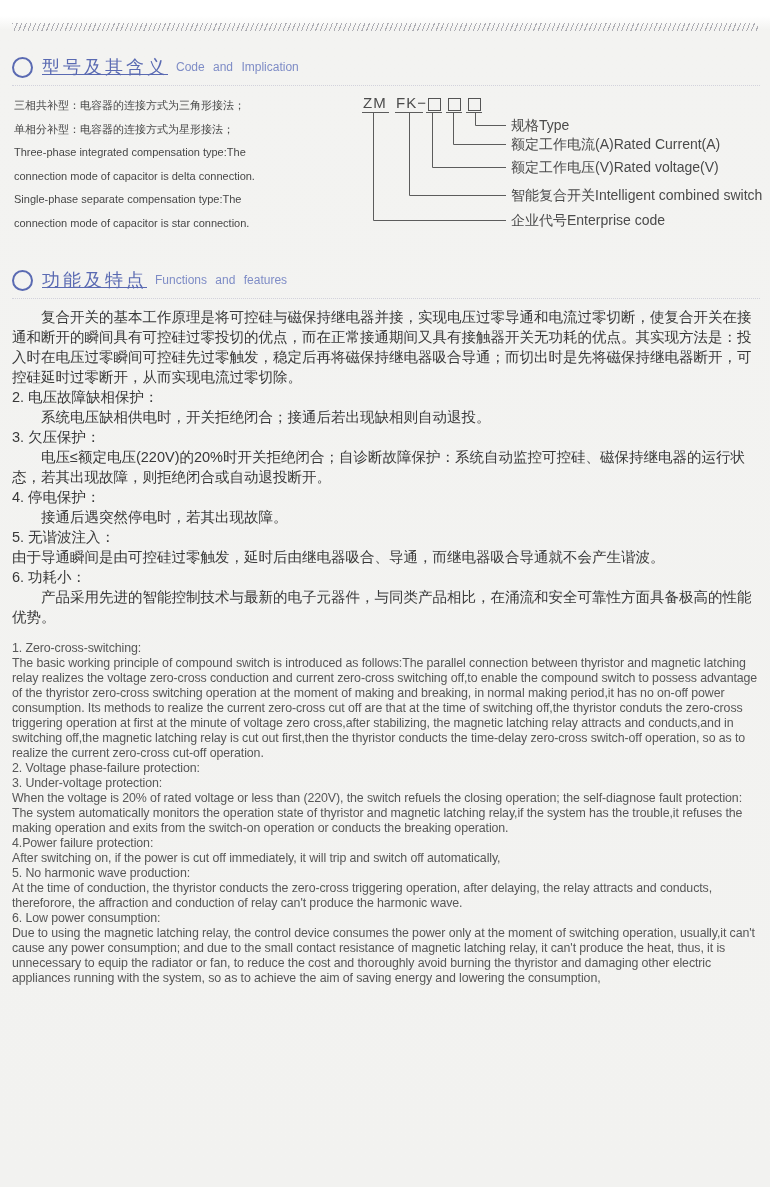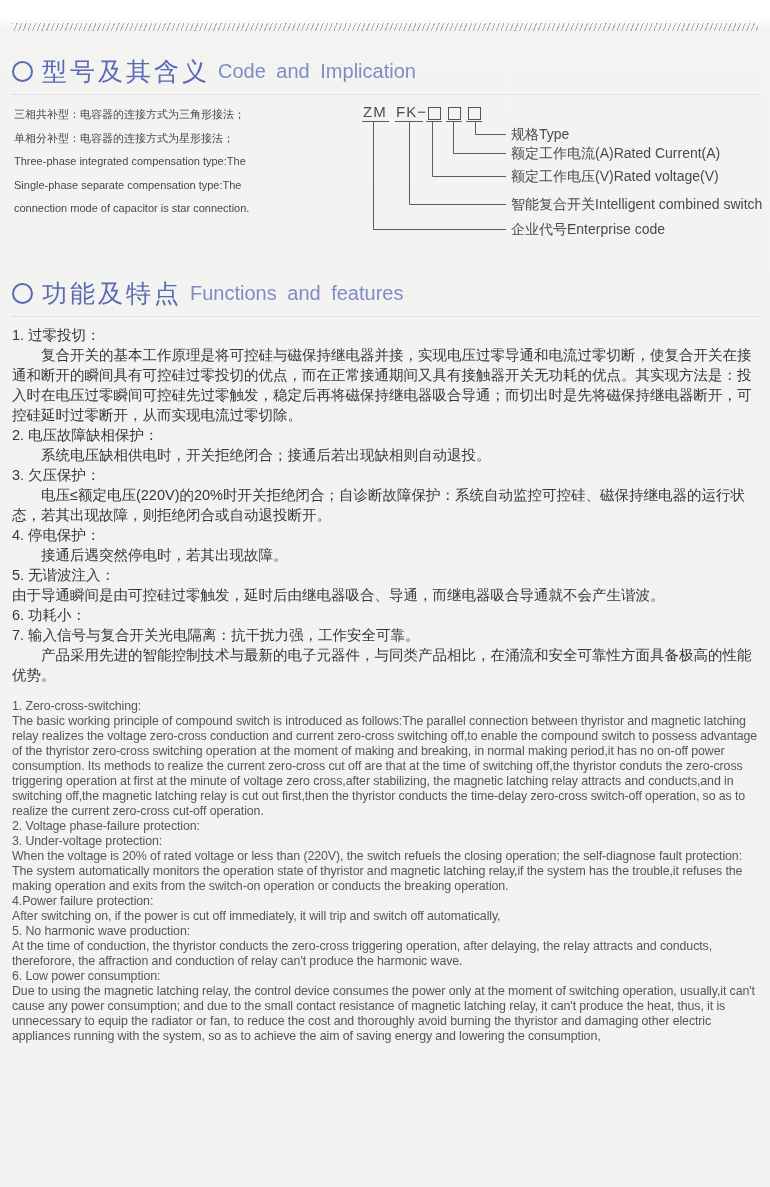--- a/index.html
+++ b/index.html
@@ -26,22 +26,22 @@
   .sec-head{
     display:flex;align-items:center;
     margin-top:24px;padding-bottom:6px;
     border-bottom:1px dotted #d2d2dc;
   }
   .circle-icon{
     width:17px;height:17px;flex:0 0 17px;
     border:2px solid #5a6ab2;border-radius:50%;
     margin-right:9px;background:transparent;
   }
-  .sec-cn{font-size:25px;color:#5a6ab2;letter-spacing:3px;}
-  .sec-en{font-size:20px;color:#7e8cc6;margin-left:8px;word-spacing:5px;}
+  .sec-cn{font-size:18px;color:#5a6ab2;letter-spacing:3px;text-decoration:underline;}
+  .sec-en{font-size:12px;color:#7e8cc6;margin-left:8px;word-spacing:5px;}
   
   .model-content{position:relative;height:152px;margin-top:6px;}
   .intro{position:absolute;left:2px;top:2px;width:345px;}
   .intro-line{font-size:11px;line-height:23.5px;color:#474747;white-space:nowrap;}
   .diagram{position:absolute;left:341px;top:0;width:407px;height:152px;}
   .code-part{position:absolute;top:2px;font-size:15px;color:#4c4c4c;letter-spacing:1px;}
   #code-prefix{left:10px;}
   #code-series{left:43px;}
   .code-box{
     position:absolute;top:6px;width:11px;height:11px;
@@ -78,20 +78,21 @@
       <span class="circle-icon"></span>
       <span class="sec-cn">型号及其含义</span>
       <span class="sec-en">Code  and  Implication</span>
     </div>
 
     <div class="model-content">
       <div class="intro" id="intro">
           <div class="intro-line">三相共补型：电容器的连接方式为三角形接法；</div>
           <div class="intro-line">单相分补型：电容器的连接方式为星形接法；</div>
           <div class="intro-line">Three-phase integrated compensation type:The</div>
+          <div class="intro-line">connection mode of capacitor is delta connection.</div>
           <div class="intro-line">Single-phase separate compensation type:The</div>
           <div class="intro-line">connection mode of capacitor is star connection.</div>
         </div>
 
       <div class="diagram">
         <span class="code-part" id="code-prefix">ZM</span>
         <span class="code-part" id="code-series">FK−</span>
         <span class="code-box b1"></span>
         <span class="code-box b2"></span>
         <span class="code-box b3"></span>
@@ -124,21 +125,20 @@
 
   <div class="sec">
     <div class="sec-head">
       <span class="circle-icon"></span>
       <span class="sec-cn">功能及特点</span>
       <span class="sec-en">Functions  and  features</span>
     </div>
 
     <div class="cn-list" id="cn-list">
         <div class="cn-item">
-          <div class="cn-t">1. 过零投切：</div>
           <div class="cn-b indent">复合开关的基本工作原理是将可控硅与磁保持继电器并接，实现电压过零导通和电流过零切断，使复合开关在接通和断开的瞬间具有可控硅过零投切的优点，而在正常接通期间又具有接触器开关无功耗的优点。其实现方法是：投入时在电压过零瞬间可控硅先过零触发，稳定后再将磁保持继电器吸合导通；而切出时是先将磁保持继电器断开，可控硅延时过零断开，从而实现电流过零切除。</div>
         </div>
         <div class="cn-item">
           <div class="cn-t">2. 电压故障缺相保护：</div>
           <div class="cn-b indent">系统电压缺相供电时，开关拒绝闭合；接通后若出现缺相则自动退投。</div>
         </div>
         <div class="cn-item">
           <div class="cn-t">3. 欠压保护：</div>
           <div class="cn-b indent">电压≤额定电压(220V)的20%时开关拒绝闭合；自诊断故障保护：系统自动监控可控硅、磁保持继电器的运行状态，若其出现故障，则拒绝闭合或自动退投断开。</div>
         </div>
@@ -147,21 +147,20 @@
           <div class="cn-b indent">接通后遇突然停电时，若其出现故障。</div>
         </div>
         <div class="cn-item">
           <div class="cn-t">5. 无谐波注入：</div>
           <div class="cn-b">由于导通瞬间是由可控硅过零触发，延时后由继电器吸合、导通，而继电器吸合导通就不会产生谐波。</div>
         </div>
         <div class="cn-item">
           <div class="cn-t">6. 功耗小：</div>
         </div>
         <div class="cn-item">
-          <div class="cn-t">7. 输入信号与复合开关光电隔离：抗干扰力强，工作安全可靠。</div>
           <div class="cn-b indent">产品采用先进的智能控制技术与最新的电子元器件，与同类产品相比，在涌流和安全可靠性方面具备极高的性能优势。</div>
         </div>
       </div>
     <div class="en-list" id="en-list">
         <div class="en-item">
           <div class="en-t">1. Zero-cross-switching:</div>
           <div class="en-b">The basic working principle of compound switch is introduced as follows:The parallel connection  between thyristor and magnetic latching relay realizes the voltage zero-cross conduction and current  zero-cross switching off,to enable the compound switch to possess advantage of the thyristor zero-cross switching operation at the moment of making and breaking, in normal making period,it has no on-off power consumption. Its methods to realize the current zero-cross cut off are that at the time of  switching off,the thyristor conduts the zero-cross  triggering operation at first at the minute of  voltage zero cross,after stabilizing, the magnetic latching relay attracts and conducts,and in switching  off,the magnetic latching relay is cut out first,then the thyristor conducts the time-delay zero-cross  switch-off operation, so as  to realize the current zero-cross cut-off operation.</div>
         </div>
         <div class="en-item">
           <div class="en-t">2. Voltage phase-failure protection:</div>

